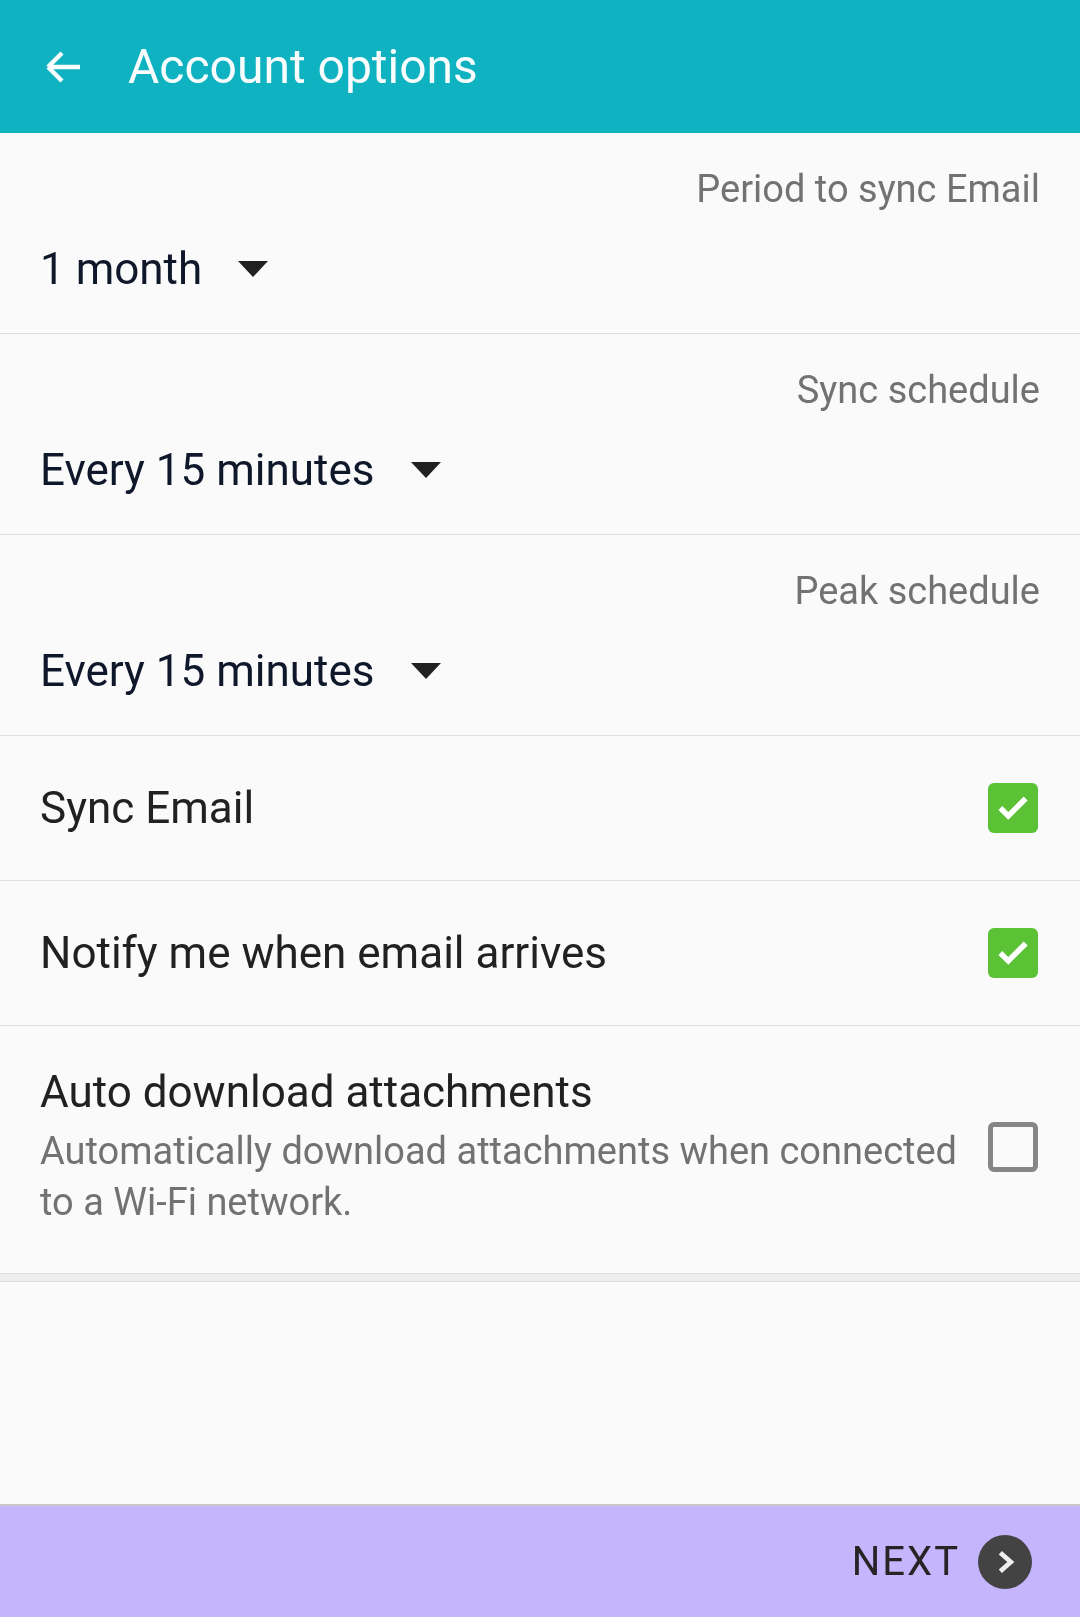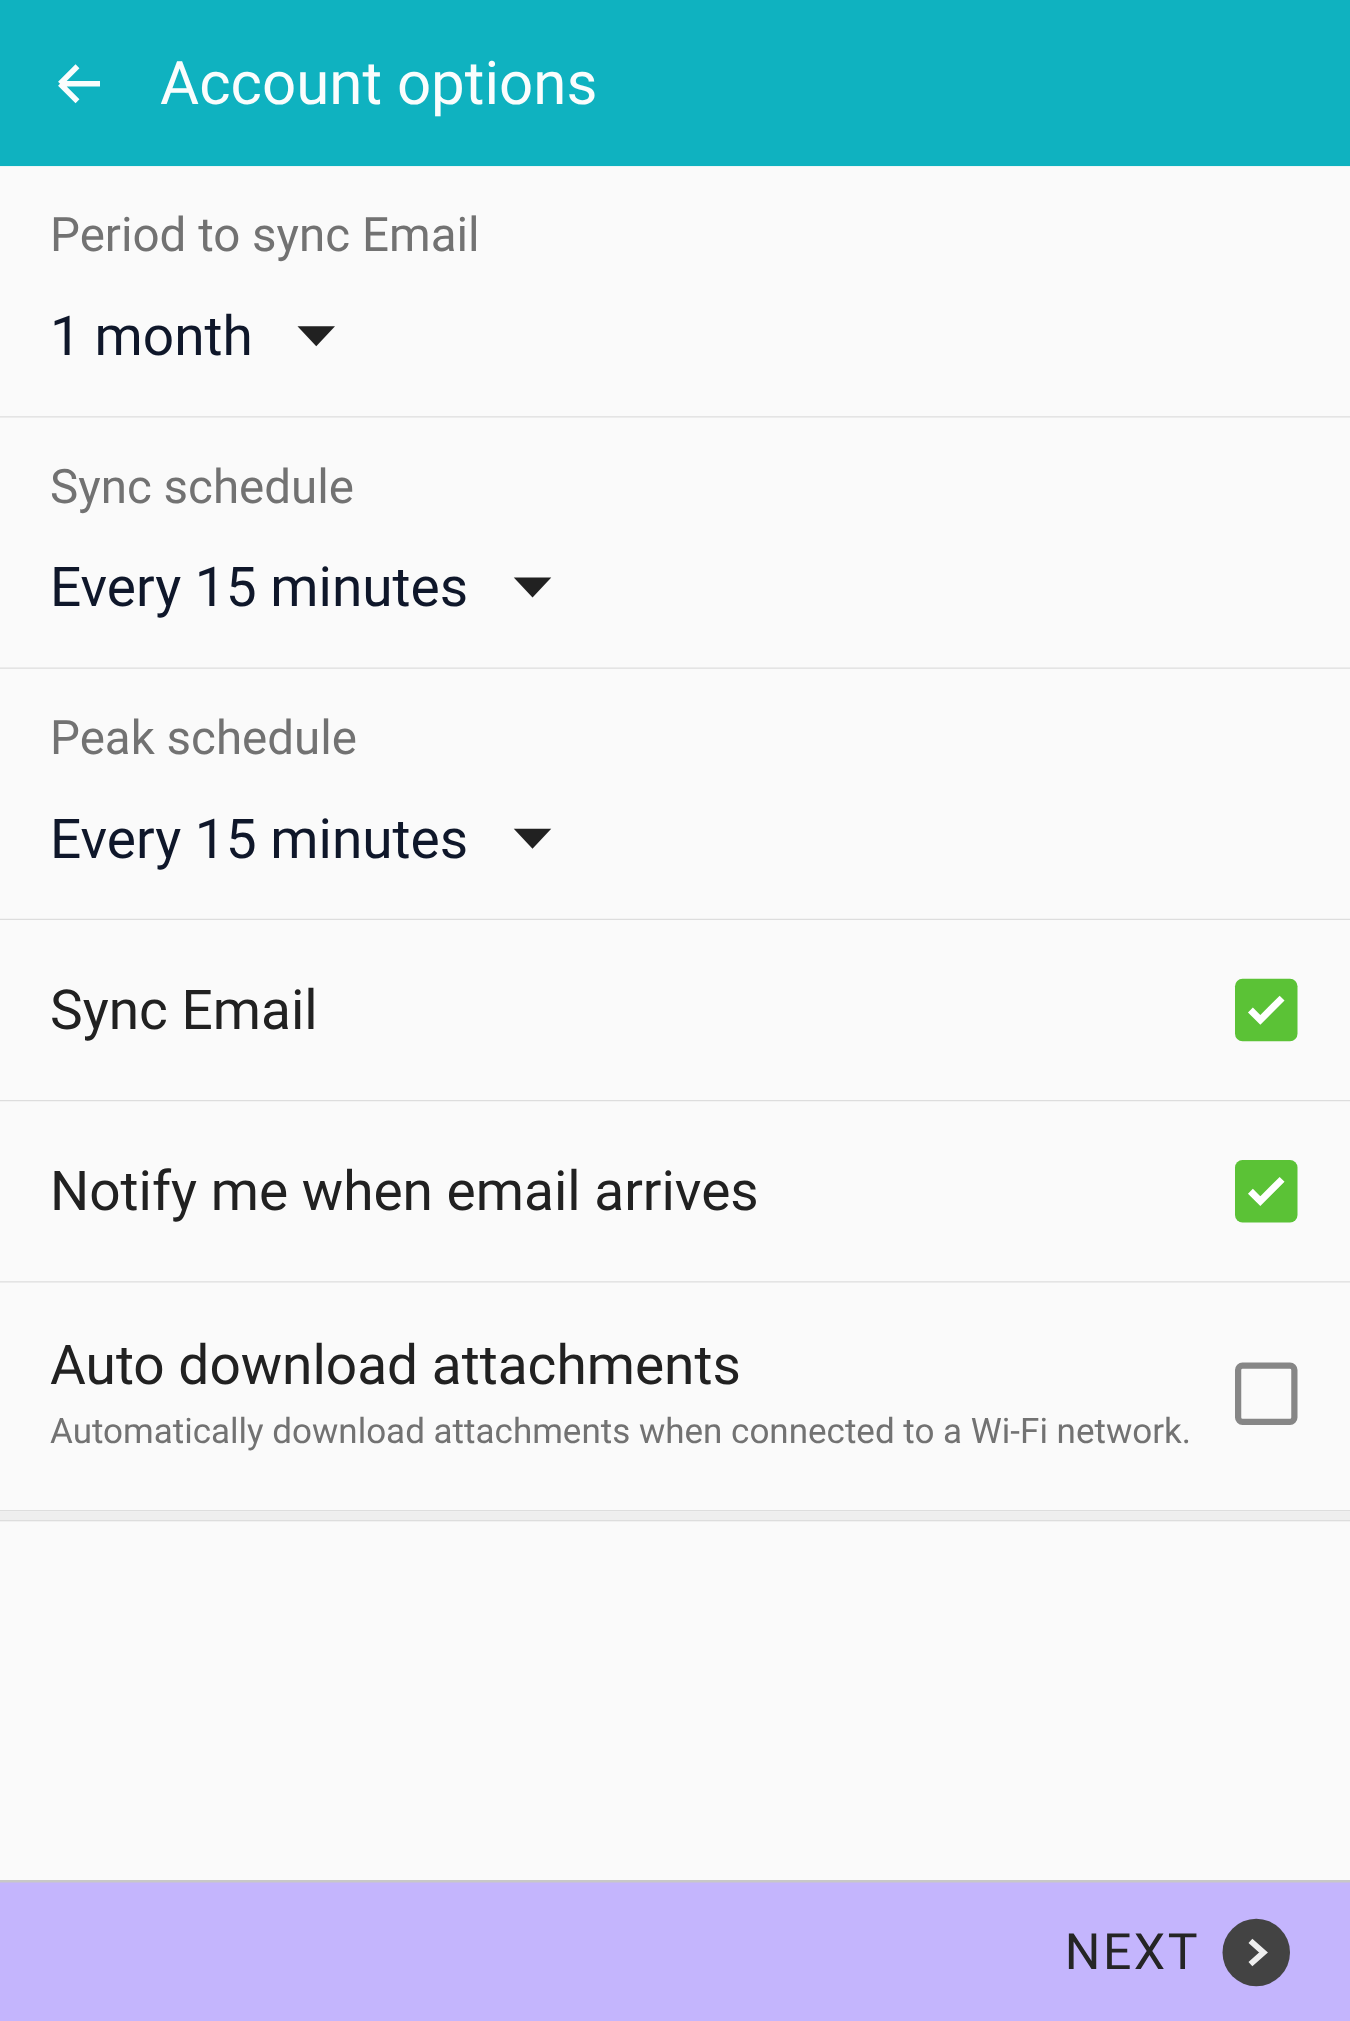--- a/index.html
+++ b/index.html
@@ -68,20 +68,21 @@
       align-items: center;
       justify-content: flex-end;
       padding: 40px 40px 44px 40px;
     }
     
     .setting-label {
       color: #727272;
       font-size: 38px;
       font-weight: 400;
       margin-bottom: 32px;
+      text-align: right;
     }
     
     .dropdown-value {
       display: flex;
       align-items: center;
       cursor: pointer;
     }
     
     .dropdown-text {
       color: #0f172a;
@@ -99,21 +100,21 @@
     }
     
     .checkbox-label {
       color: #212121;
       font-size: 44px;
       font-weight: 400;
     }
     
     .checkbox-sublabel {
       color: #727272;
-      font-size: 28px;
+      font-size: 38px;
       font-weight: 400;
       margin-top: 8px;
       line-height: 1.35;
     }
     
     .checkbox-text-wrap {
       flex: 1;
       padding-right: 30px;
     }
     

